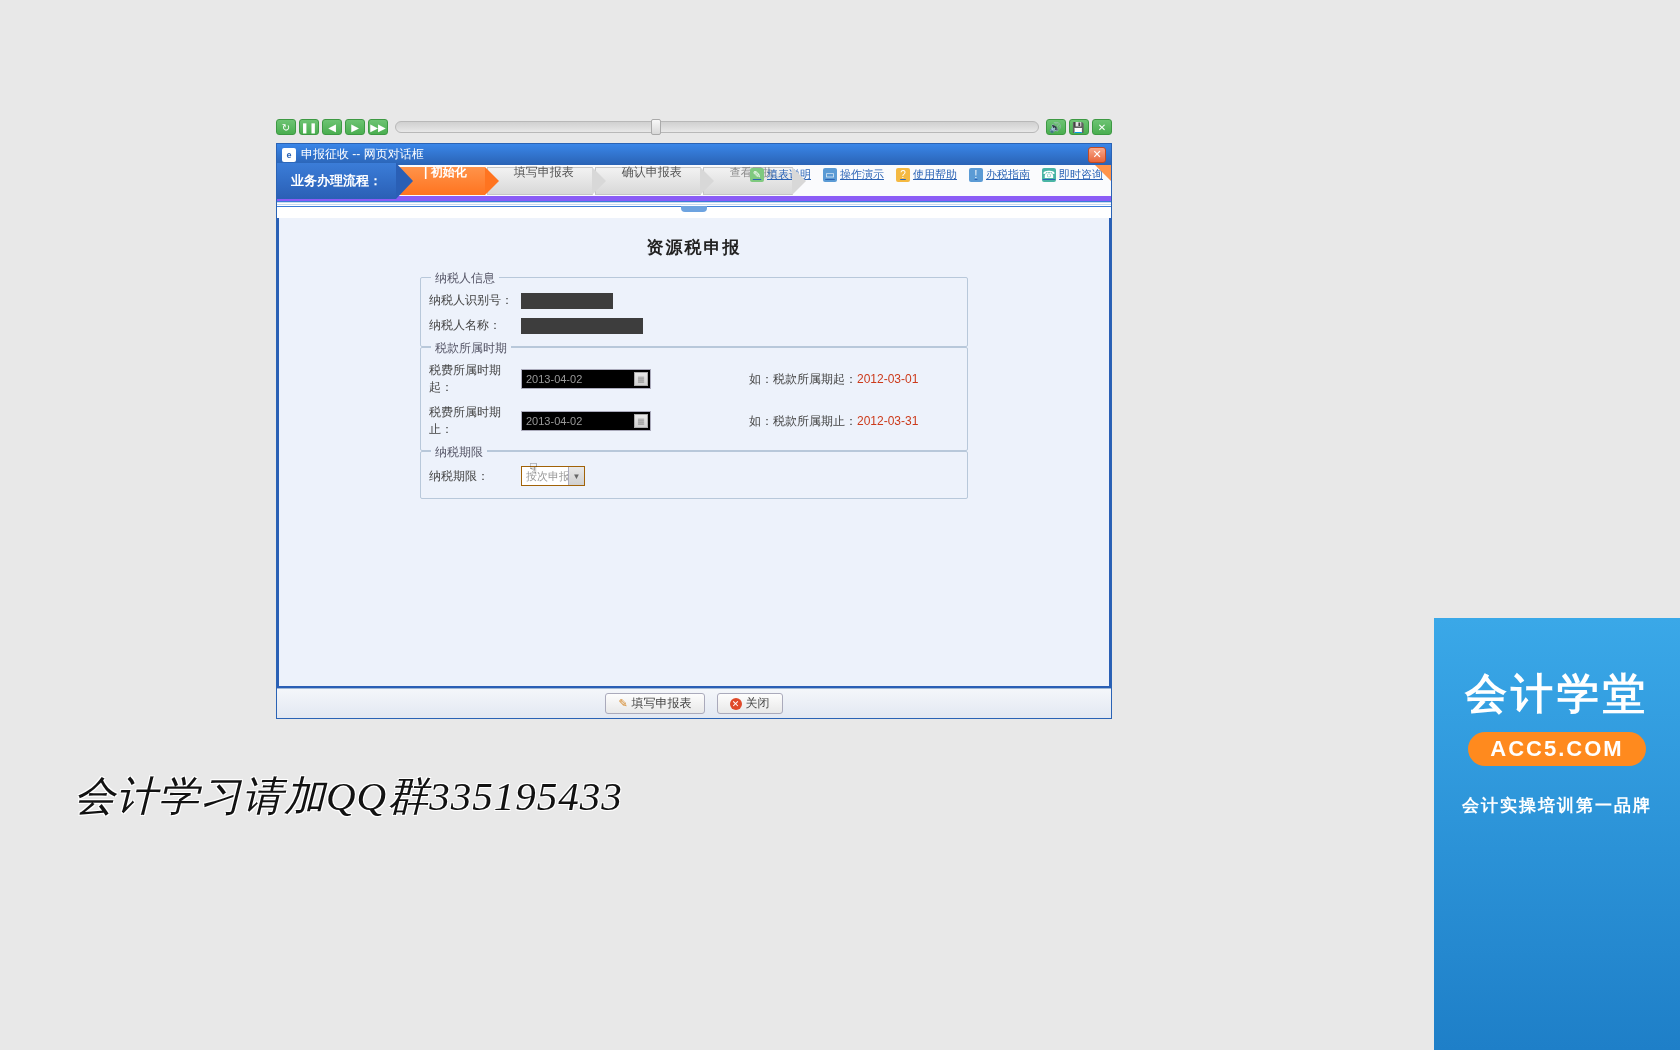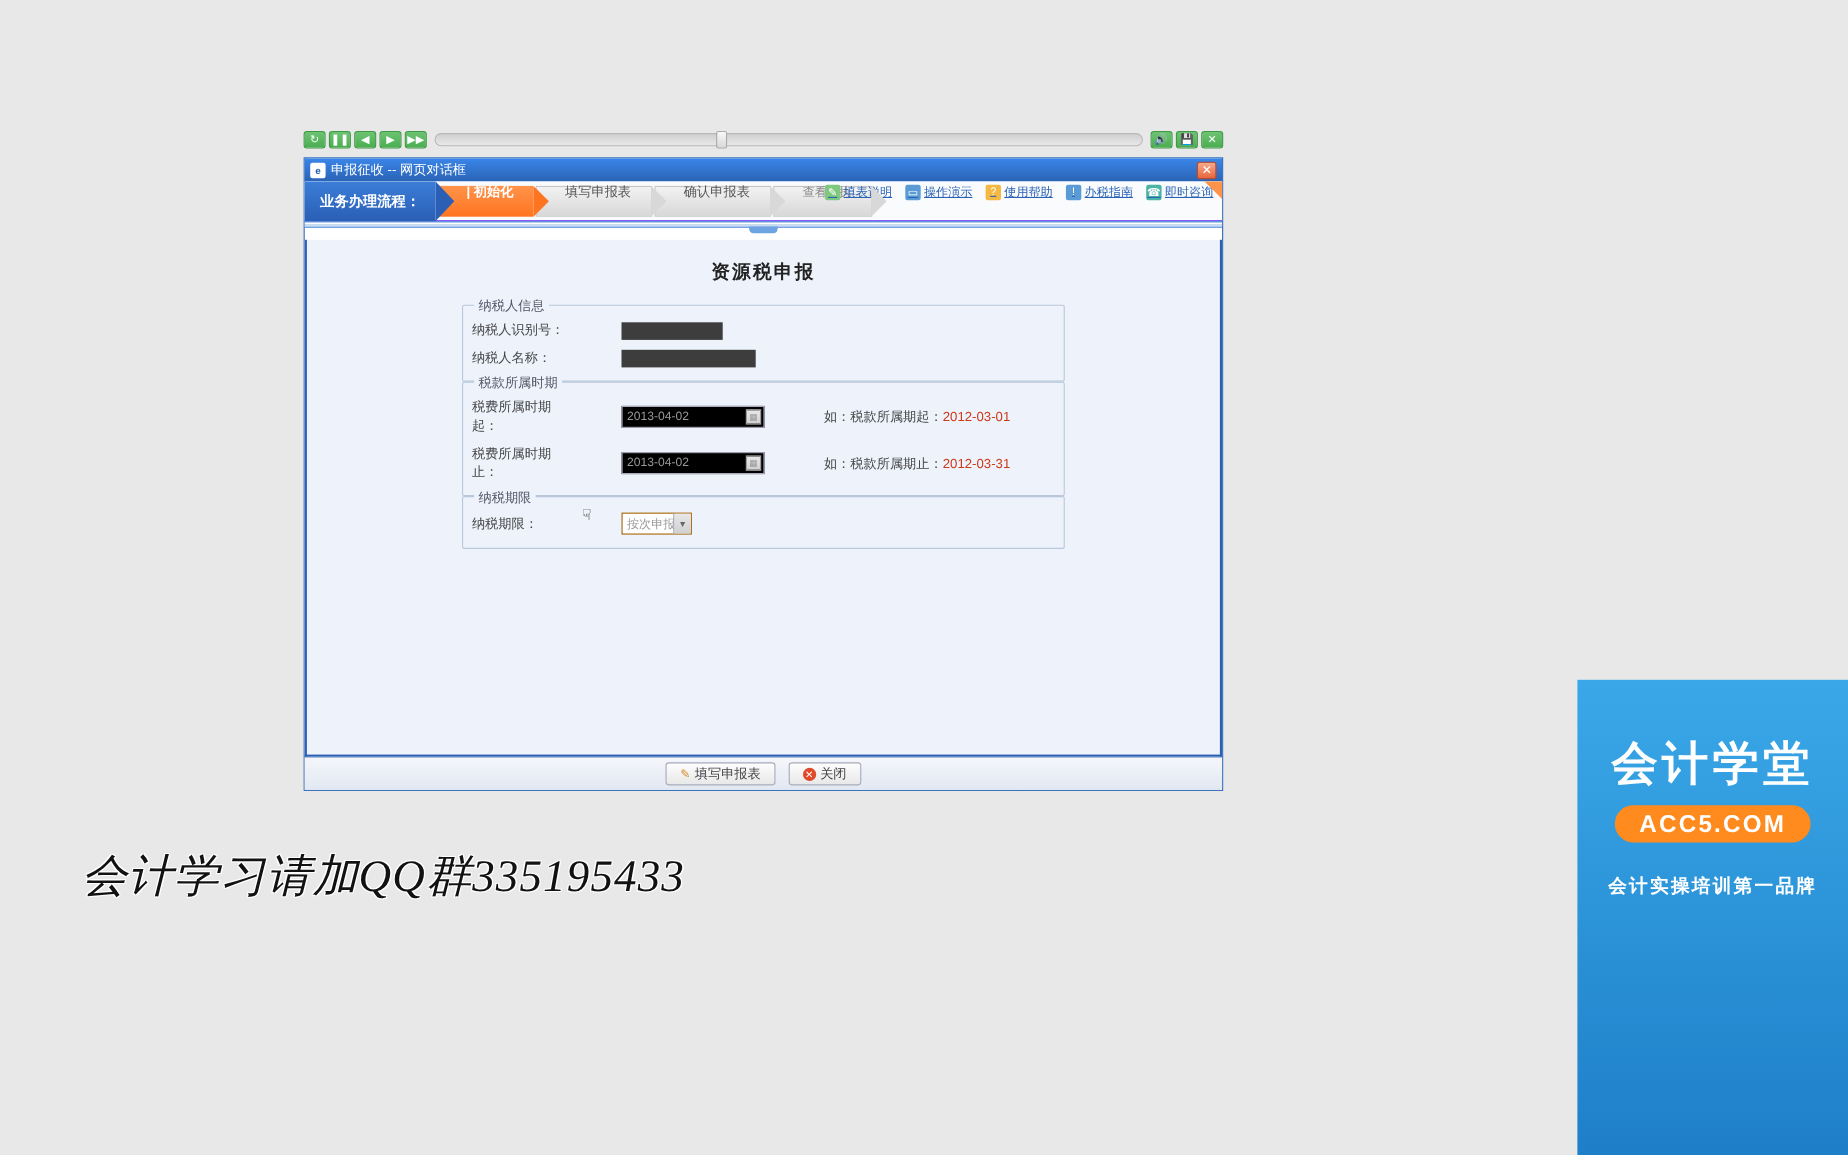--- a/index.html
+++ b/index.html
@@ -8,21 +8,21 @@
     .player-chrome { position: absolute; left: 276px; top: 118px; width: 836px; height: 18px; display: flex; align-items: center; gap: 3px; }
     .player-btn { width: 20px; height: 16px; border-radius: 3px; background: linear-gradient(#6dc373, #4aae50); border: 1px solid #3d9943; display: flex; align-items: center; justify-content: center; color: #fff; font-size: 10px; cursor: pointer; }
     .player-track { flex: 1; height: 12px; border-radius: 6px; background: linear-gradient(#d0d0d0, #e8e8e8); border: 1px solid #b8b8b8; position: relative; margin: 0 4px; }
     .player-handle { position: absolute; left: 255px; top: -3px; width: 10px; height: 16px; background: linear-gradient(#f8f8f8,#d8d8d8); border: 1px solid #aaa; border-radius: 2px; }
     
     .dialog-window { position: absolute; left: 276px; top: 143px; width: 836px; border: 1px solid #2a63b5; background: #fff; }
     .titlebar { height: 21px; background: linear-gradient(#3a86e8, #2a63b5); display: flex; align-items: center; padding: 0 5px; color: #fff; font-size: 12px; }
     .titlebar-icon { width: 14px; height: 14px; background: #fff; border-radius: 2px; margin-right: 5px; display: inline-flex; align-items: center; justify-content: center; color: #2a63b5; font-size: 9px; font-weight: bold; }
     .titlebar-close { margin-left: auto; width: 18px; height: 16px; background: linear-gradient(#f8a98c,#e8653a); border: 1px solid #c54a20; border-radius: 3px; color: #fff; display: flex; align-items: center; justify-content: center; font-size: 11px; cursor: pointer; }
     
-    .workflow-bar { height: 36px; display: flex; align-items: center; border-bottom: 1px solid #8b5cf6; position: relative; background: #fafbfd; }
+    .workflow-bar { height: 36px; display: flex; align-items: center; border-bottom: 5px solid #8b5cf6; position: relative; background: #fafbfd; }
     .workflow-label { background: linear-gradient(#3b7dd8, #2a5fb5); color: #fff; font-size: 13px; font-weight: bold; padding: 0 14px 0 14px; height: 36px; display: flex; align-items: center; position: relative; }
     .workflow-label::after { content: ''; position: absolute; right: -17px; top: 0; width: 0; height: 0; border-top: 18px solid transparent; border-bottom: 18px solid transparent; border-left: 17px solid #2a5fb5; z-index: 2; }
     .step-arrow { height: 28px; display: flex; align-items: center; padding: 0 18px 16px 26px; font-size: 12px; position: relative; margin-left: 2px; }
     .step-active { background: linear-gradient(#ff934a, #ff7420); color: #fff; font-weight: bold; }
     .step-active::after { content:''; position:absolute; right:-14px; top:0; border-top:14px solid transparent; border-bottom:14px solid transparent; border-left:14px solid #ff7420; z-index:2;}
     .step-inactive { background: linear-gradient(#f2f2f2, #d8d8d8); color: #555; border: 1px solid #c5c5c5; }
     .step-inactive::after { content:''; position:absolute; right:-14px; top:-1px; border-top:14px solid transparent; border-bottom:14px solid transparent; border-left:14px solid #d8d8d8; z-index:2;}
     
     .help-links { position: absolute; right: 8px; top: 2px; display: flex; gap: 12px; font-size: 11px; }
     .help-link { color: #2a63b5; text-decoration: underline; display: flex; align-items: center; gap: 3px; }
@@ -34,21 +34,21 @@
     .handle-bump { width: 26px; height: 6px; margin: -1px auto 0; background: #6da3e0; border-radius: 0 0 4px 4px; }
     
     .tab-row { background: #fff; border-bottom: 2px solid #2a5fb5; padding-left: 3px; padding-top: 4px;}
     .tab-active { display: inline-block; background: linear-gradient(#3b7dd8, #2a5fb5); color: #fff; font-size: 12px; padding: 5px 20px; border-radius: 3px 3px 0 0; }
     
     .content-area { background: #edf2fb; padding: 18px 0 20px; min-height: 470px; border: 2px solid #2a5fb5; border-top: none; }
     .form-title { text-align: center; font-size: 17px; font-weight: bold; color: #222; letter-spacing: 2px; margin-bottom: 18px; }
     
     .fieldset { width: 548px; margin: 0 auto 0; border: 1px solid #b8c8da; border-radius: 2px; padding: 14px 8px 12px; position: relative; }
     .legend { position: absolute; left: 10px; top: -8px; background: #edf2fb; padding: 0 4px; font-size: 12px; color: #556; }
-    .form-row { display: flex; align-items: center; font-size: 12px; color: #444; margin-bottom: 8px; gap: 44px; }
+    .form-row { display: flex; align-items: center; font-size: 12px; color: #444; margin-bottom: 8px; }
     .form-row:last-child{margin-bottom:0;}
     .form-label { width: 92px; text-align: left; }
     .redacted { background: #3d3d3d; height: 16px; display: inline-block; }
     .date-input { width: 130px; height: 20px; border: 1px solid #aab; background: #000000; font-size: 11px; padding: 0 4px; color: #999; display: flex; align-items: center; position: relative; }
     .date-icon { position: absolute; right: 2px; top: 2px; width: 14px; height: 14px; background: linear-gradient(#e8e8e8,#d0d0d0); border: 1px solid #aaa; display:flex; align-items:center; justify-content:center; font-size:8px;}
     .example { margin-left: auto; font-size: 12px; color: #444; width: 210px;}
     .example .red { color: #d92; color:#cc3a1a; }
     .select-box { width: 64px; height: 20px; border: 1px solid #a16207; background: #fff; font-size: 11px; color: #999; display: flex; align-items: center; padding: 0 4px; position: relative;}
     .select-arrow{ position:absolute; right:0; top:0; width:16px; height:18px; background:linear-gradient(#e8e8e8,#d0d0d0); border-left:1px solid #aab; display:flex; align-items:center; justify-content:center; font-size:8px; color:#666;}
     

